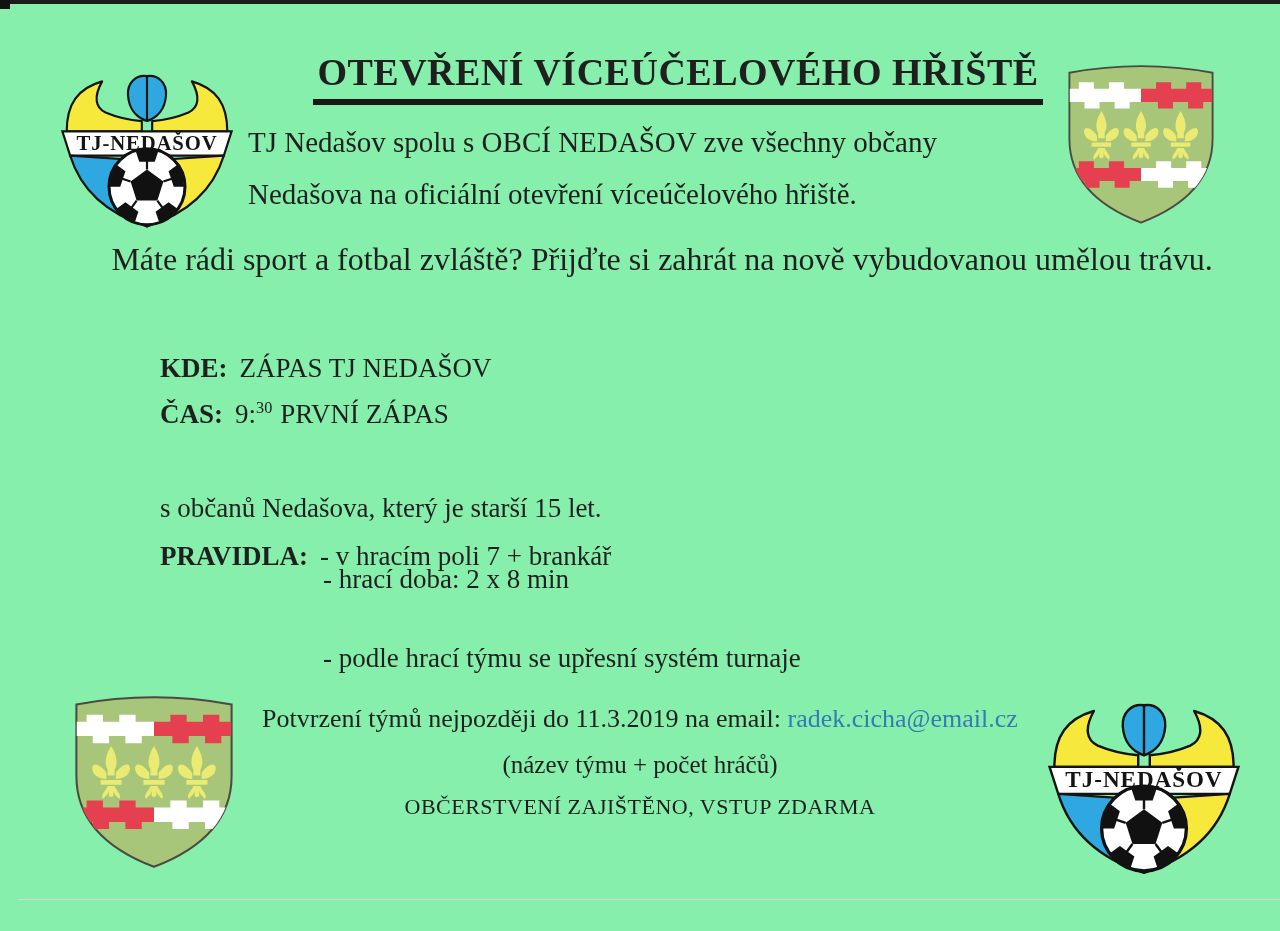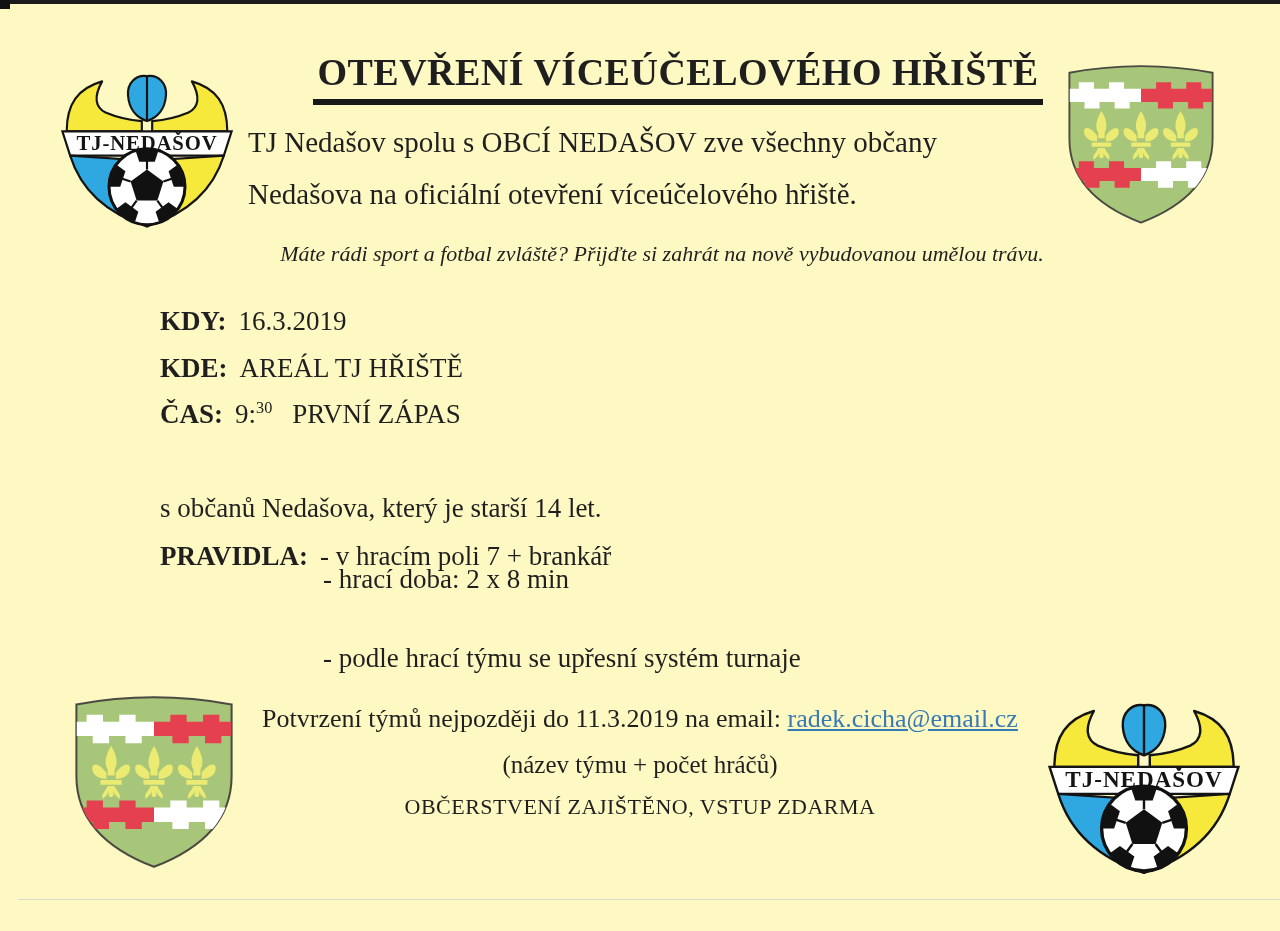--- a/index.html
+++ b/index.html
@@ -1,21 +1,21 @@
 <!DOCTYPE html>
 <html><head>
 <meta charset="utf-8">
 <style>
   * { box-sizing: border-box; }
   html, body { margin: 0; padding: 0; background: #e9e9e7; }
   .page {
     position: relative;
     width: 1280px; height: 931px;
     margin: 0 auto;
-    background: #fef9c3;
+    background: #86efac;
     overflow: hidden;
     font-family: "Liberation Serif", "DejaVu Serif", serif;
     color: #1f1f1f;
   }
   .scan-top-edge { position: absolute; top: 0; left: 0; right: 0; height: 4px; background: #1b1b1b; }
   .scan-corner { position: absolute; top: 0; left: 0; width: 10px; height: 9px; background: #111; }
   .scan-bottom-line { position: absolute; top: 899px; left: 18px; right: 0; height: 1px; background: #d9d9d4; }
 
   .logo { position: absolute; }
   .logo svg { display: block; }
@@ -25,41 +25,41 @@
   .pos-br { left: 1038px; top: 678px; }
 
   .title-wrap { position: absolute; top: 50px; left: 248px; right: 172px; text-align: center; }
   .title-wrap h1 {
     display: inline-block; margin: 0;
     font-size: 38px; font-weight: bold; letter-spacing: 0.5px;
     border-bottom: 6px solid #181818; padding: 0 4px 5px 4px;
   }
   .intro { position: absolute; top: 116px; left: 248px; right: 168px; text-align: left;
            font-size: 29px; line-height: 52px; }
-  .invitation { position: absolute; top: 241px; left: 80px; right: 36px; text-align: center; font-size: 22px; font-style: italic; }
+  .invitation { position: absolute; top: 241px; left: 80px; right: 36px; text-align: center; font-size: 32px; }
 
   .row { position: absolute; left: 160px; font-size: 27px; white-space: nowrap; }
   .lbl { font-weight: bold; margin-right: 12px; }
   .row sup { font-size: 60%; vertical-align: super; }
-  .cas-rest { margin-left: 20px; }
+  .cas-rest { margin-left: 8px; }
 
   .r-kdy  { top: 306px; }
   .r-kde  { top: 353px; }
   .r-cas  { top: 399px; }
   .r-pod1 { top: 450px; }
   .r-pod2 { top: 493px; }
   .r-pra1 { top: 541px; }
   .r-pra2 { top: 564px; left: 323px; }
   .r-pra3 { top: 643px; left: 323px; }
 
   .f-line { position: absolute; left: 100px; right: 100px; text-align: center; white-space: nowrap; }
   .f-confirm { top: 704px; font-size: 26px; }
   .f-note    { top: 751px; font-size: 25px; }
   .f-closing { top: 794px; font-size: 22px; letter-spacing: 0.5px; }
-  .email-link { color: #3779b5; text-decoration: underline; cursor: pointer; }
+  .email-link { color: #3779b5; cursor: pointer; }
 </style>
 </head>
 <body>
 
 <svg width="0" height="0" style="position:absolute" aria-hidden="true">
   <defs>
 
     <g id="fleur">
       <path fill="#ebea72" d="M0,-22 C-5,-14 -6,-7 -3,-2 L-3,3 L3,3 L3,-2 C6,-7 5,-14 0,-22 Z
                M-4,1 C-9,-7 -17,-9 -16,-2 C-15,4 -9,6 -4,6 Z
@@ -163,32 +163,29 @@
   <div class="title-wrap">
     <h1>OTEVŘENÍ VÍCEÚČELOVÉHO HŘIŠTĚ</h1>
   </div>
   <div class="intro">
     <div>TJ Nedašov spolu s OBCÍ NEDAŠOV zve všechny občany</div>
     <div>Nedašova na oficiální otevření víceúčelového hřiště.</div>
   </div>
 
   <div class="invitation">Máte rádi sport a fotbal zvláště? Přijďte si zahrát na nově vybudovanou umělou trávu.</div>
 
-  <div class="row r-kdy">
-    <span class="lbl">KDY:</span><span>16.3.2019</span>
-  </div>
   <div class="row r-kde">
-    <span class="lbl">KDE:</span><span>AREÁL TJ HŘIŠTĚ</span>
+    <span class="lbl">KDE:</span><span>ZÁPAS TJ NEDAŠOV</span>
   </div>
   <div class="row r-cas">
     <span class="lbl">ČAS:</span><span>9:</span><sup>30</sup><span class="cas-rest">PRVNÍ ZÁPAS</span>
   </div>
 
   <div class="row r-pod2">
-    <span>s občanů Nedašova, který je starší 14 let.</span>
+    <span>s občanů Nedašova, který je starší 15 let.</span>
   </div>
 
   <div class="row r-pra1">
     <span class="lbl">PRAVIDLA:</span><span>- v hracím poli 7 + brankář</span>
   </div>
   <div class="row r-pra2">
     <span>- hrací doba: 2 x 8 min</span>
   </div>
   <div class="row r-pra3">
     <span>- podle hrací týmu se upřesní systém turnaje</span>

